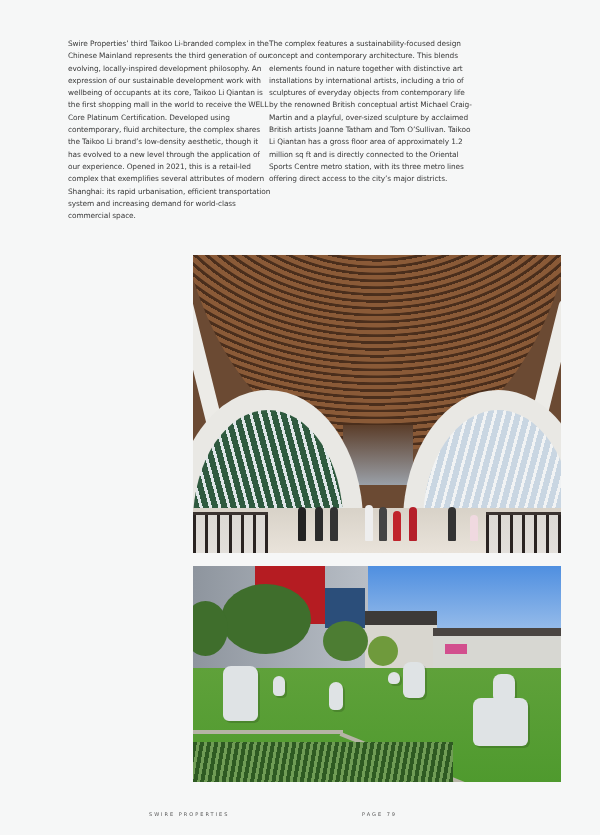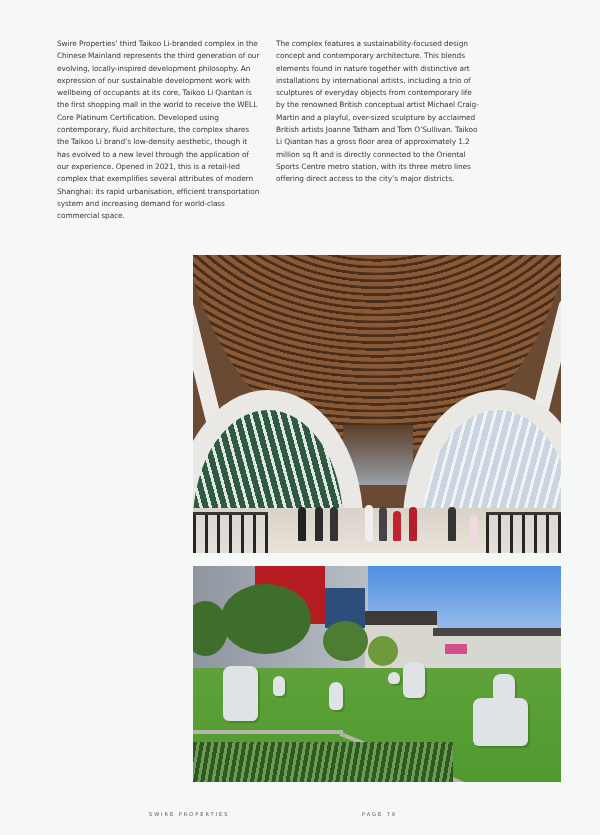--- a/index.html
+++ b/index.html
@@ -6,22 +6,22 @@
   body {
     width: 600px; height: 835px; background: #f6f7f7;
     position: relative; overflow: hidden;
     font-family: "DejaVu Sans", sans-serif;
   }
   .col {
     position: absolute; top: 38px; width: 205px;
     font-size: 7.4px; line-height: 12.3px; color: #3a3a3a;
     letter-spacing: -0.1px;
   }
-  .col.left { left: 57px; }
-  .col.right { left: 276px; width: 205px; }
+  .col.left { left: 68px; }
+  .col.right { left: 269px; width: 205px; }
   .col p { margin: 0; }
 
   .photo { position: absolute; left: 193px; width: 368px; overflow: hidden; }
   .photo.bridge { top: 255px; height: 298px; background: #6b4a33; }
   .photo.garden { top: 566px; height: 216px; background: #6fa84a; }
 
   
   .bridge .roof {
     position: absolute; left: -20px; top: -110px; width: 408px; height: 310px;
     border-radius: 0 0 50% 50% / 0 0 100% 100%;

